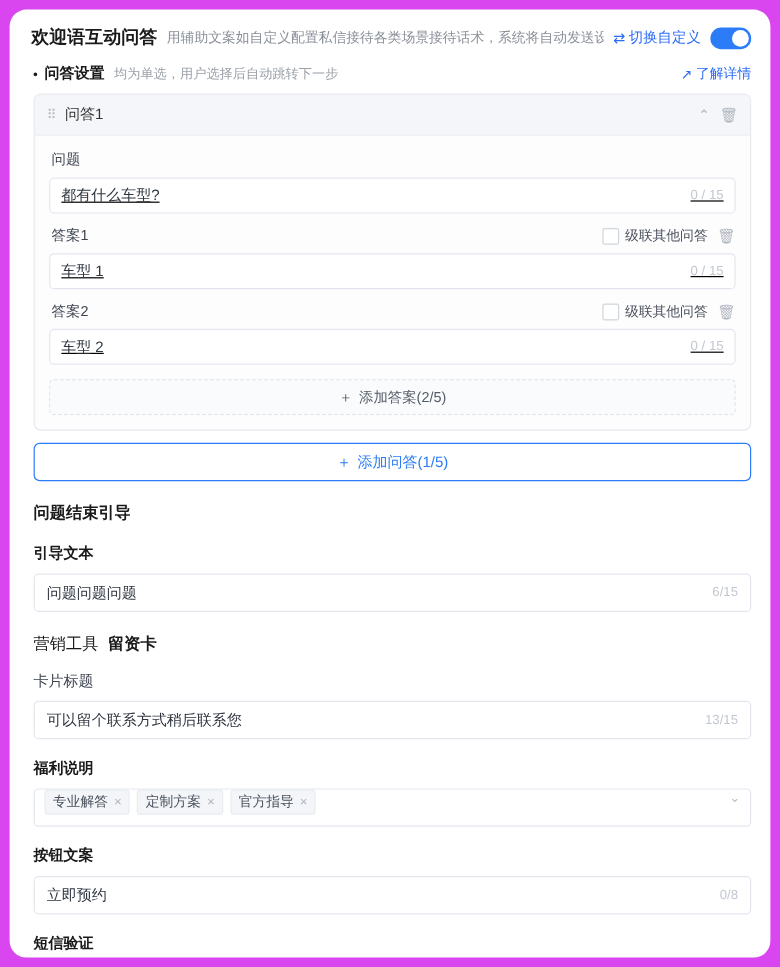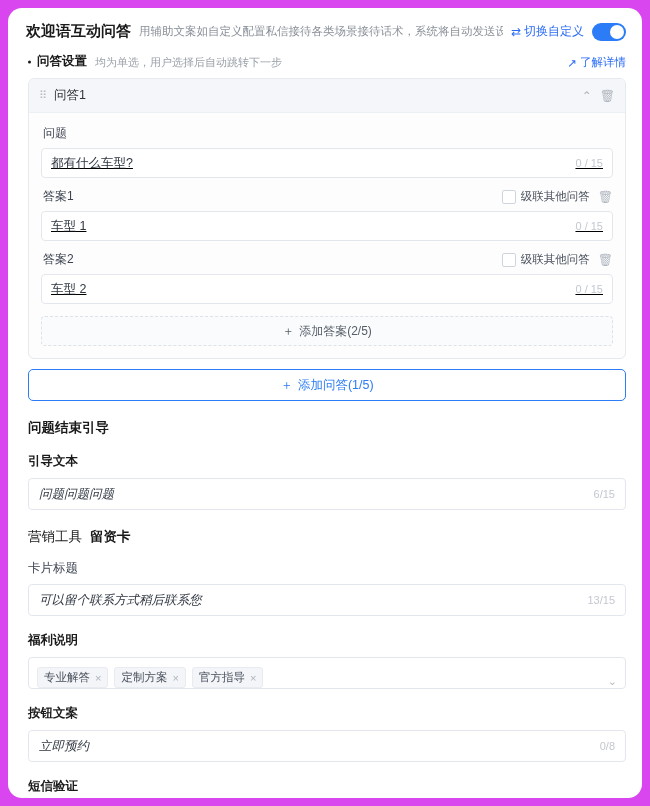--- a/index.html
+++ b/index.html
@@ -80,21 +80,21 @@
     right: 2px;
     width: 14px;
     height: 14px;
     border-radius: 50%;
     background: #fff;
   }
 
   
   .sub-head {
     display: flex;
-    align-items: flex-end;
+    align-items: center;
     padding: 0 16px 0 20px;
     gap: 8px;
     margin-bottom: 8px;
   }
   .sub-title {
     font-size: 12.5px;
     font-weight: bold;
     color: #1a1a1a;
     position: relative;
     padding-left: 9px;
@@ -290,25 +290,24 @@
     background: #fff;
     height: 30px;
     padding: 0 10px;
   }
   .big-inp .val {
     flex: 1;
     font-size: 12.5px;
     color: #2f3640;
     white-space: nowrap;
     overflow: hidden;
-    font-style: italic;
   }
   .tag-box {
     display: flex;
-    align-items: flex-end;
+    align-items: flex-start;
     border: 1px solid #e3e7ed;
     border-radius: 4px;
     background: #fff;
     min-height: 30px;
     padding: 0 8px;
     gap: 6px;
   }
   .tag {
     display: inline-flex;
     align-items: center;

